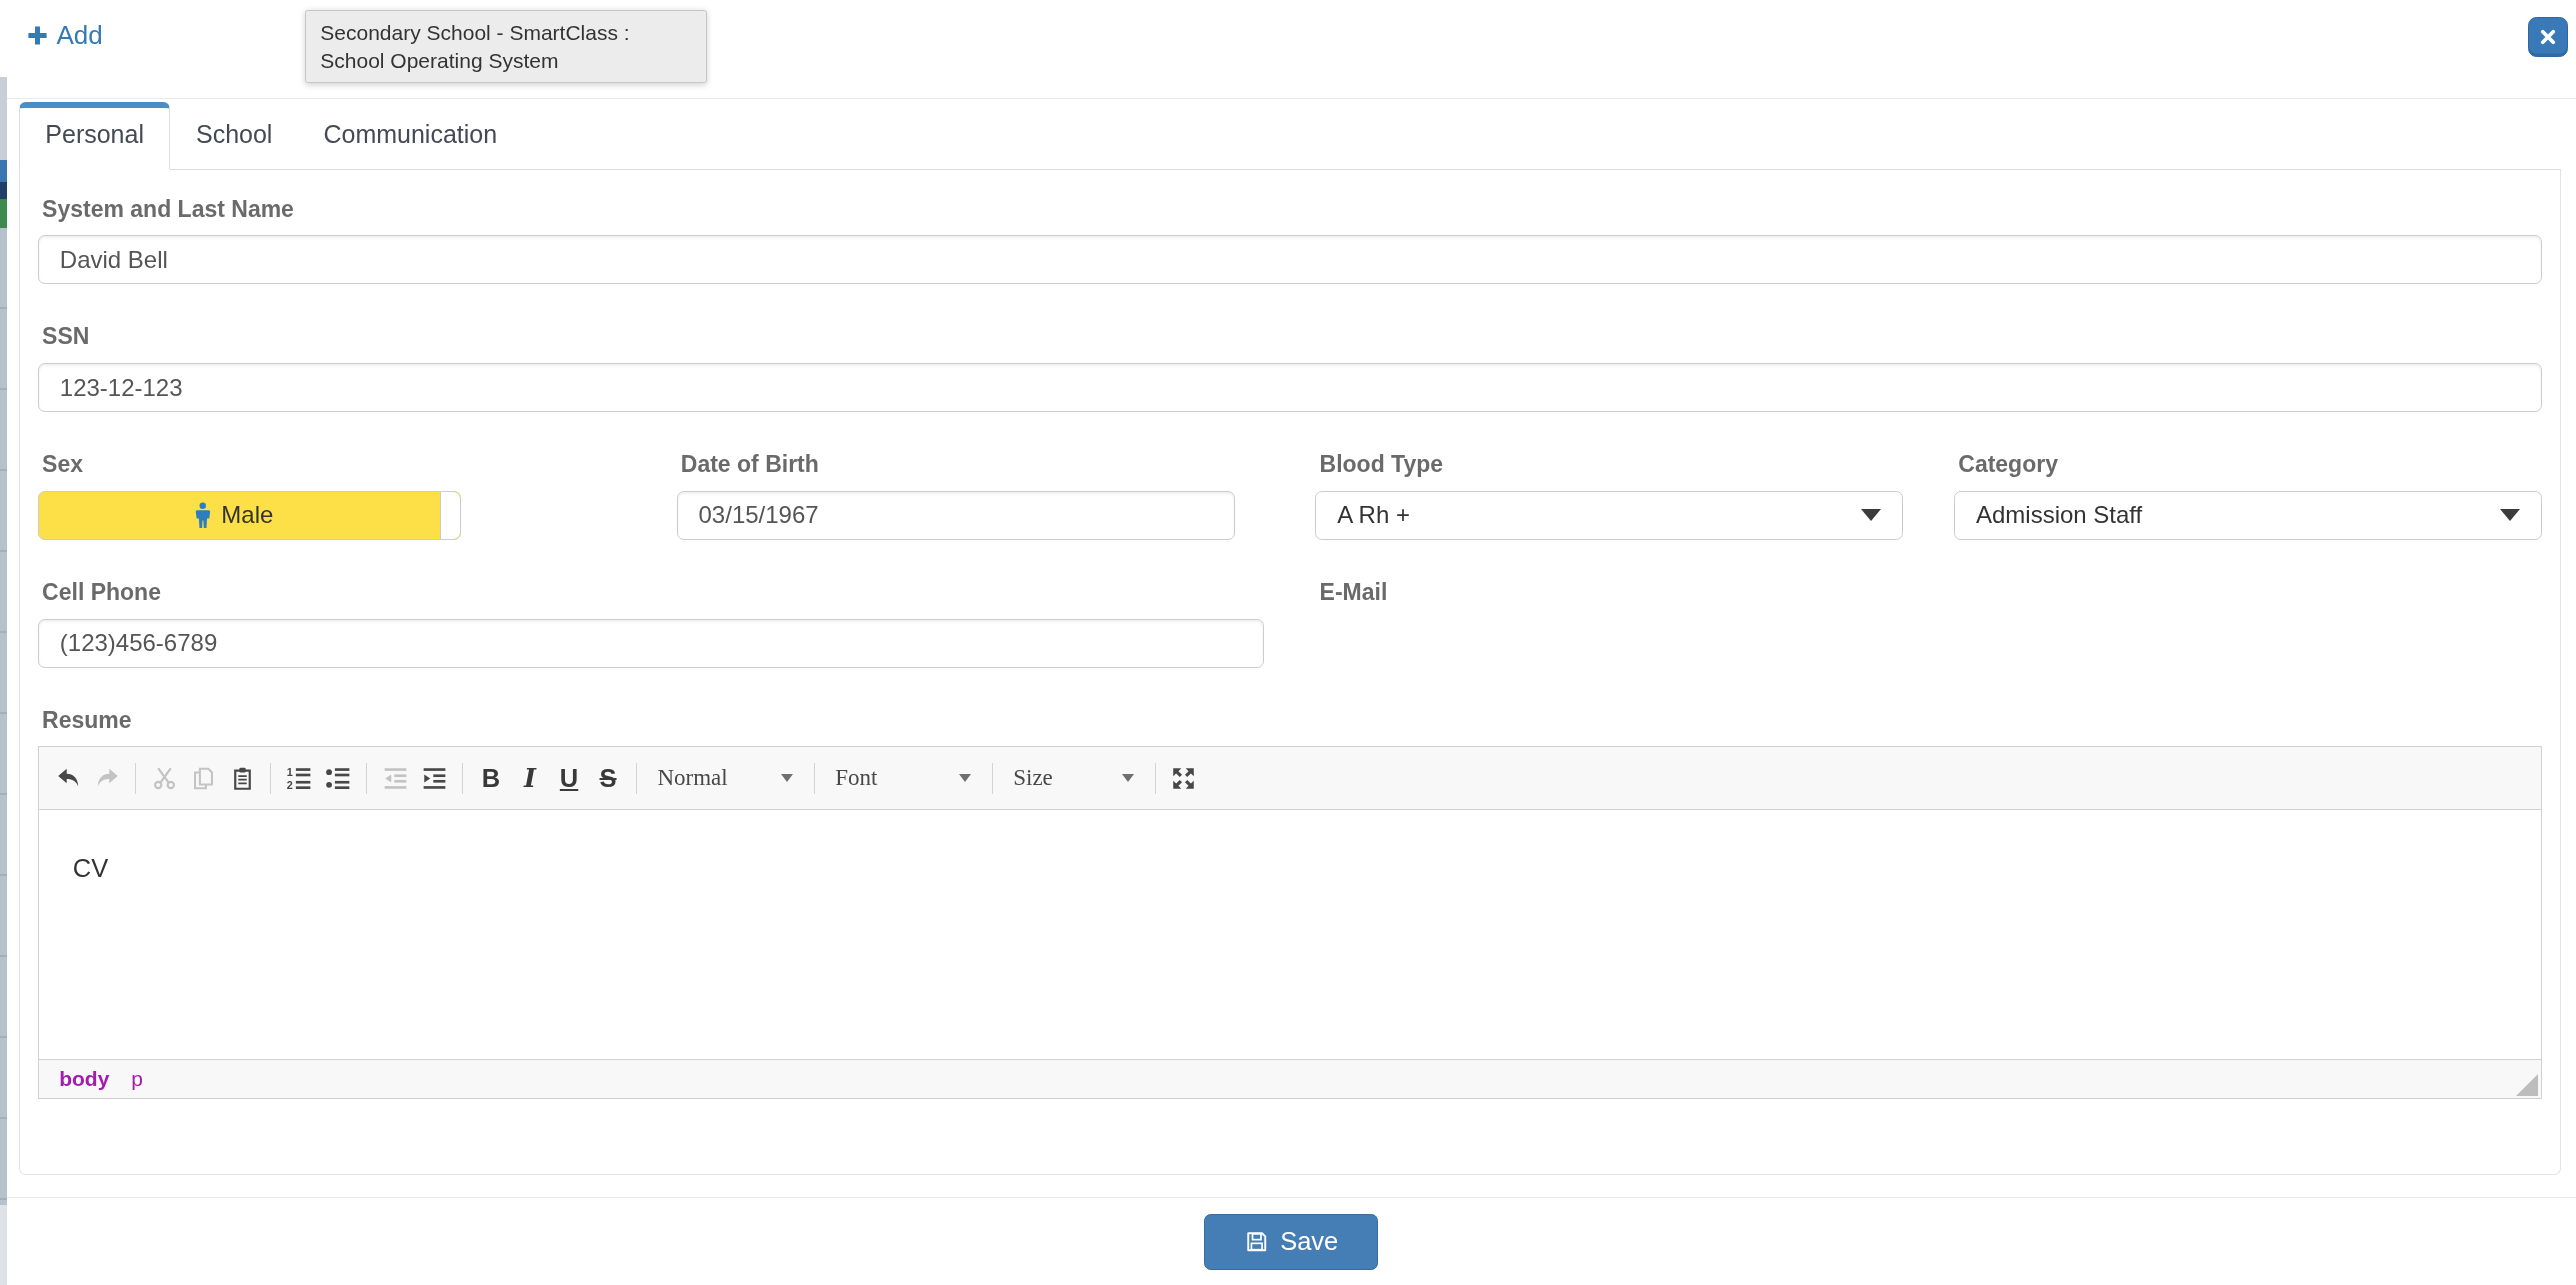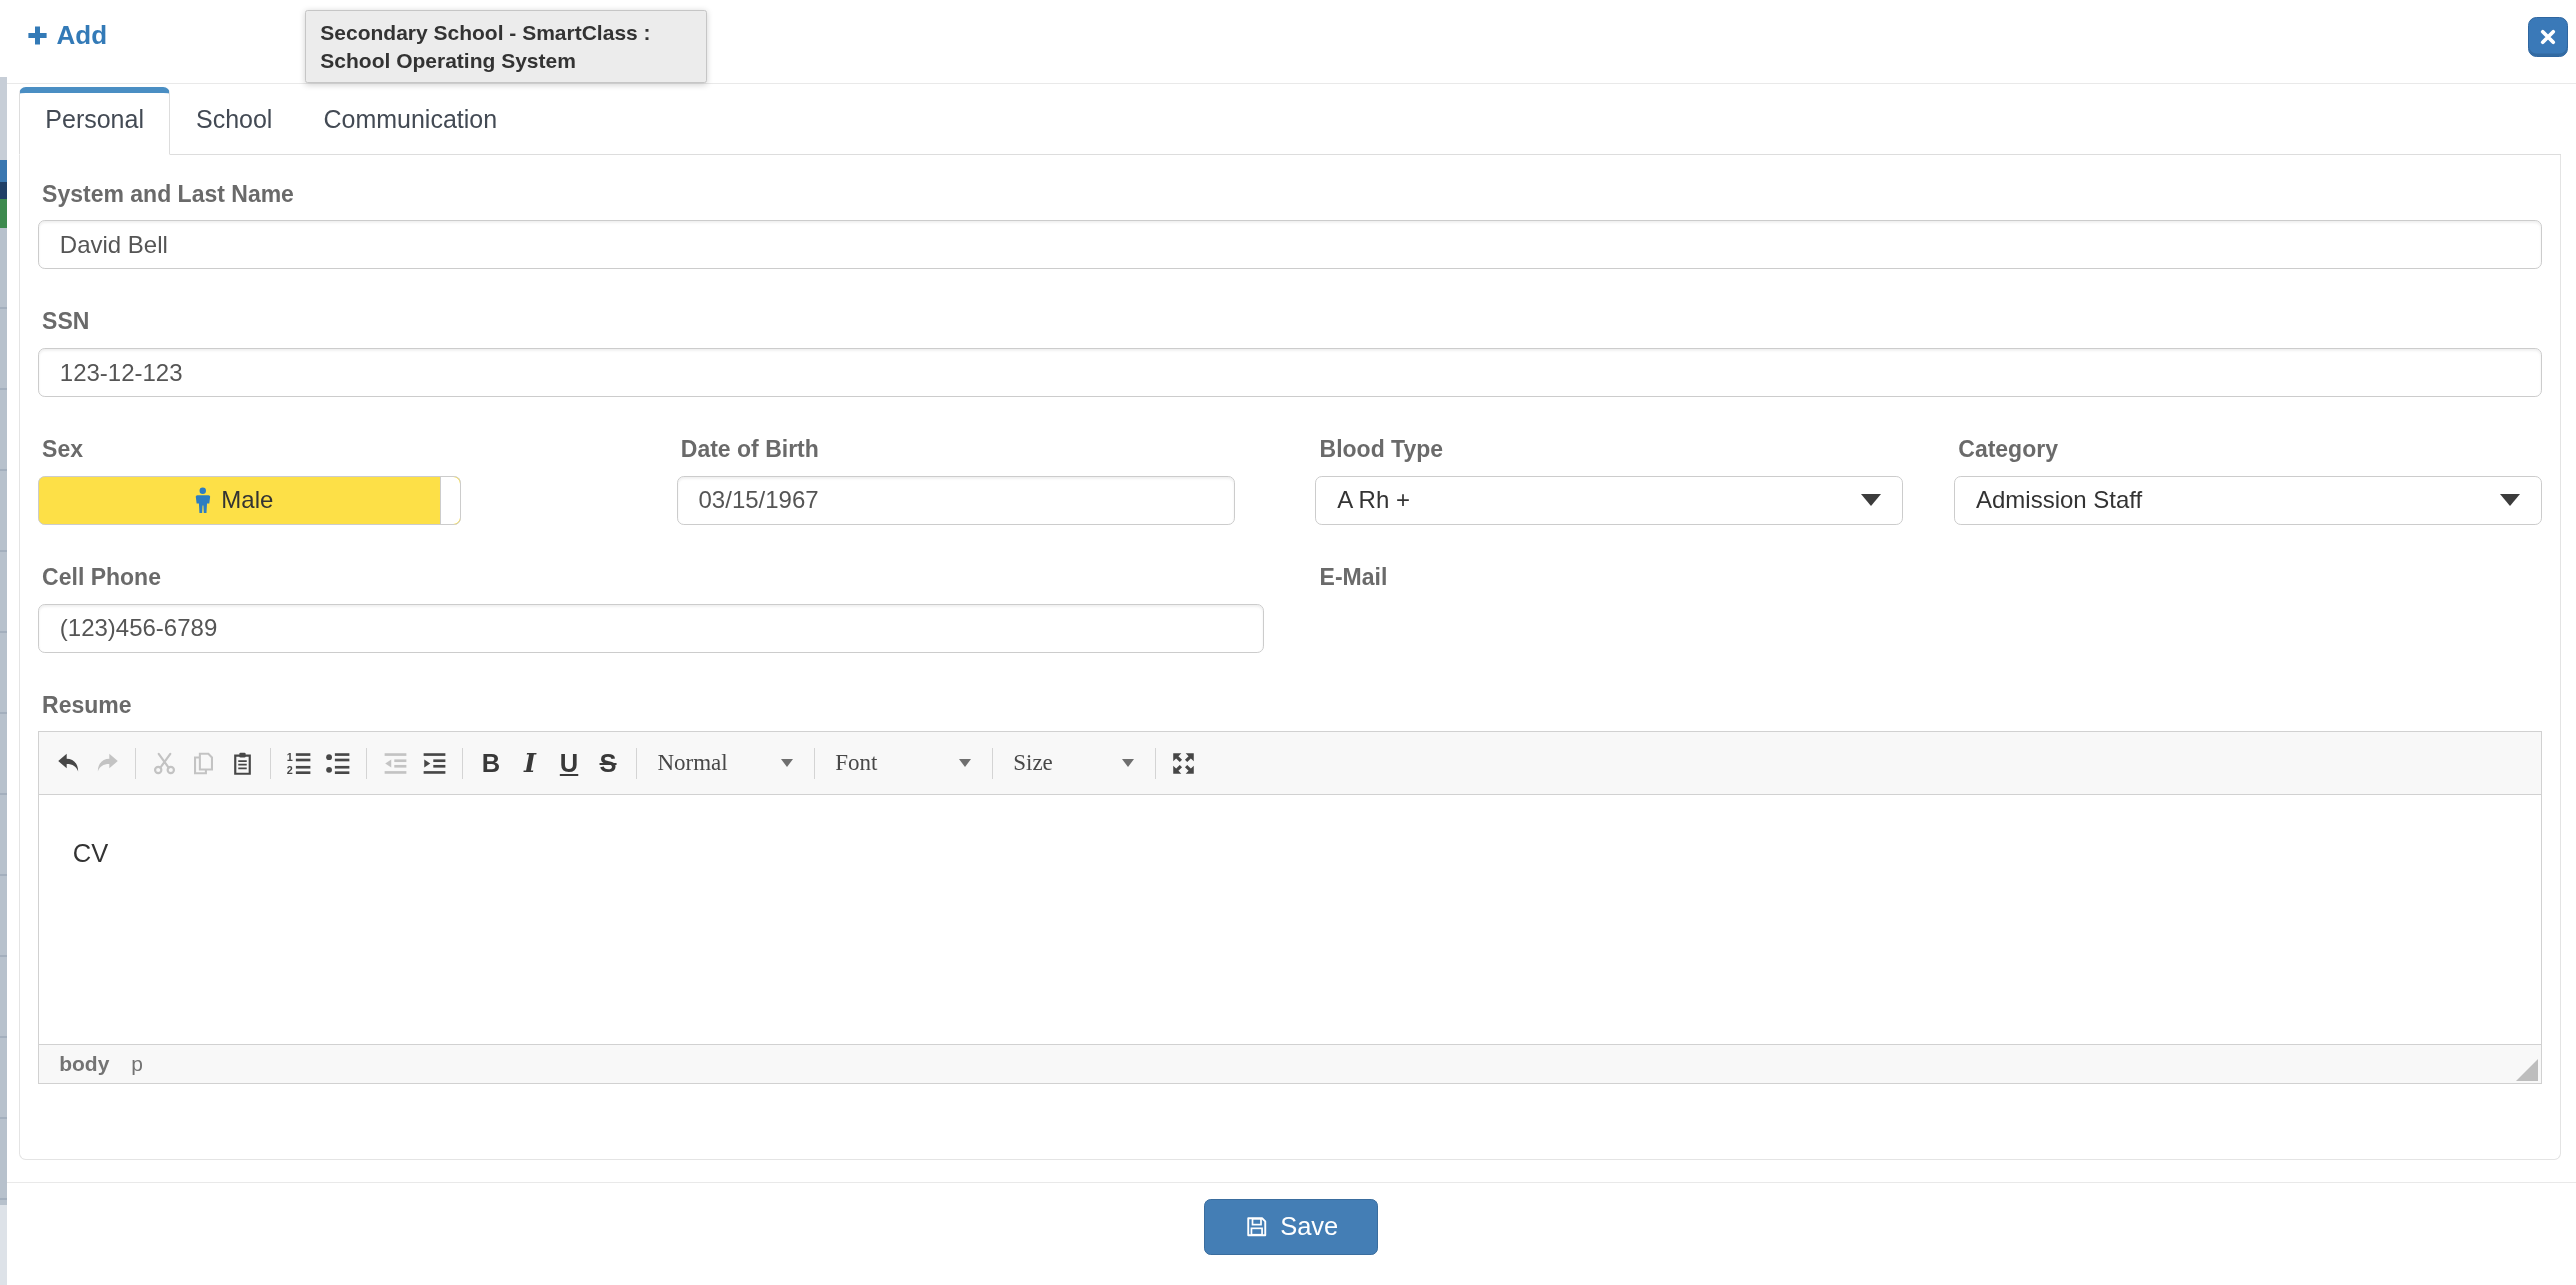--- a/index.html
+++ b/index.html
@@ -18,21 +18,21 @@
   }
   .seg-top   { top:77px;  height:83px;  background:#c7ced7; }
   .seg-blue  { top:160px; height:22px;  background:#3a77b0; }
   .seg-navy  { top:182px; height:17px;  background:#1f3f66; }
   .seg-green { top:199px; height:29px;  background:#3d8a4e; }
   .seg-foot  { top:1205px; height:80px; background:#dde2e8; }
 
   .main { position:absolute; left:6.8px; top:0; right:0; height:1285px; background:#fff; }
 
   
-  .modal-header { position:relative; height:84px; border-bottom:0.9px solid #e9e9e9;font-weight:bold; }
+  .modal-header { position:relative; height:99px; border-bottom:0.9px solid #e9e9e9; }
   .add-link {
     position:absolute; left:19px; top:20.4px; display:flex; align-items:center; gap:7.7px;
     color:#337ab7; font-size:26px; cursor:pointer;
   }
   .add-link svg { width:23px; height:23px; }
   .tooltip {
     position:absolute; left:298px; top:10.2px; width:402px;
     background:#ececec; border:0.9px solid #c6c6c6; border-radius:2.6px;
     box-shadow:0 1.7px 6.8px rgba(0,0,0,.18);
     padding:7.7px 14.5px; font-size:21px; line-height:1.32; color:#333;
@@ -109,21 +109,21 @@
   .tb-s { text-decoration:line-through; }
   .tb-dd {
     display:flex; align-items:center; height:44px; padding:0 12px; min-width:160px;
     color:#484848; font-size:23px; cursor:pointer;font-family:Liberation Serif, serif;
   }
   .tb-dd .dd-label { flex:1; }
   .dd-caret { width:0; height:0; border-left:6.8px solid transparent; border-right:6.8px solid transparent; border-top:8.5px solid #6f6f6f; margin-left:12px; }
   .ed-content { height:249px; padding:44px 34px; font-size:25.5px; color:#333; }
   .ed-footbar {
     background:#f8f8f8; border-top:0.9px solid #d1d1d1; height:39px;
-    display:flex; align-items:center; padding:0 20.4px; position:relative; font-size:21px; color:#737373;
+    display:flex; align-items:center; padding:0 20.4px; position:relative; font-size:21px; color:#a21caf;
   }
   .path-root { font-weight:700; margin-right:22px; cursor:pointer; }
   .path-el { cursor:pointer; }
   .resize-handle {
     position:absolute; right:2.6px; bottom:2.6px; width:0; height:0;
     border-left:22px solid transparent; border-bottom:22px solid #bdbdbd; cursor:nwse-resize;
   }
 
   
   .modal-footer { border-top:0.9px solid #e9e9e9; margin-top:22px; padding:15.3px 0 0; display:flex; justify-content:center; }

